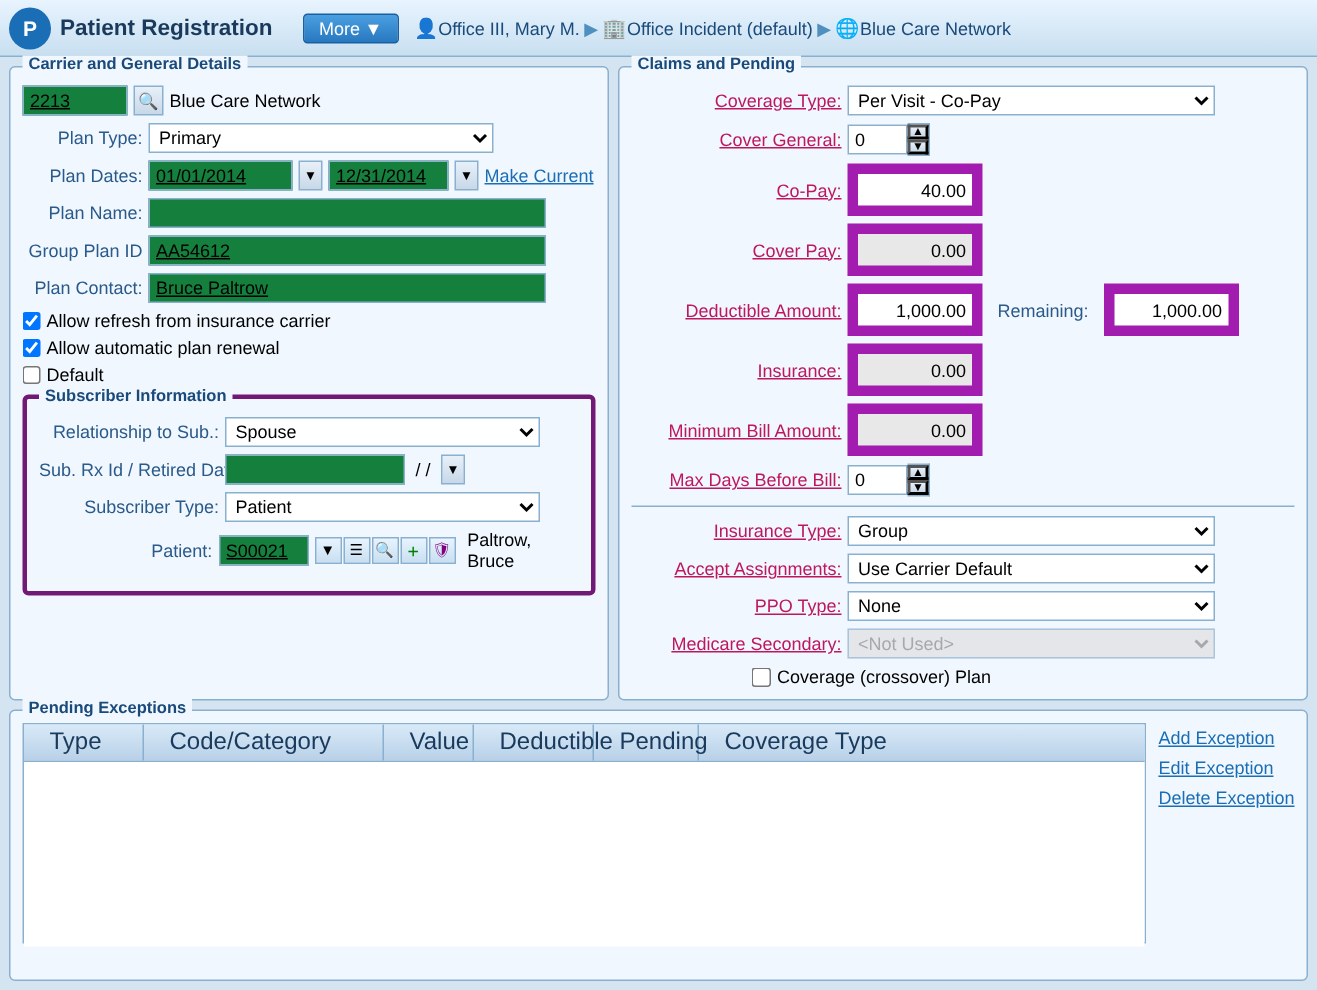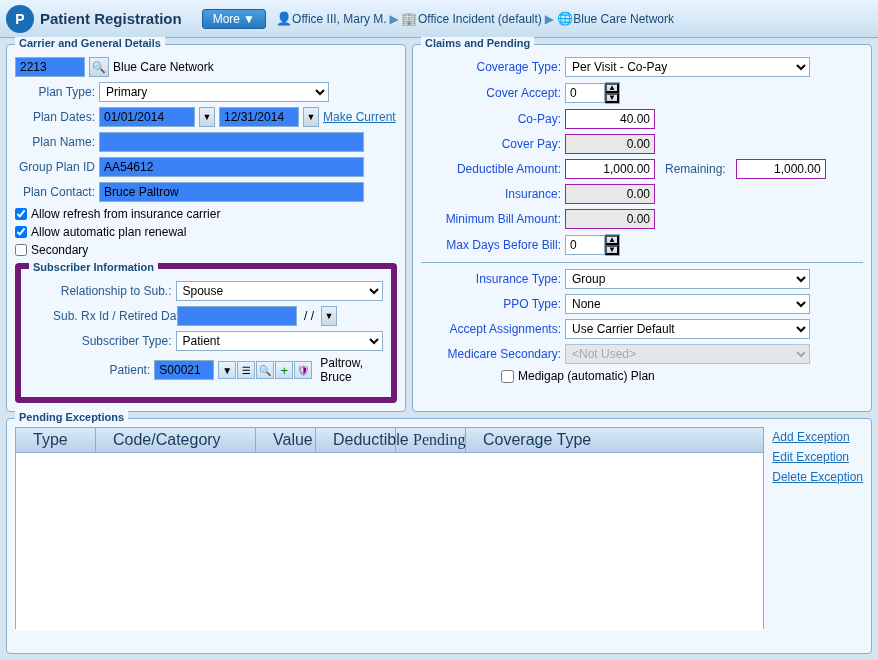--- a/index.html
+++ b/index.html
@@ -116,24 +116,25 @@
       margin-bottom: 5px;
       gap: 4px;
     }
     .form-label {
       color: #2a5a8a;
       text-align: right;
       white-space: nowrap;
     }
     .form-input {
       border: 1px solid #8ab0d0;
-      background: #3b82f6;
+      background: #15803d;
       padding: 2px 4px;
       font-size: 12px;
       height: 20px;
+      text-decoration: underline;
     }
     .form-input:read-only, .form-input.readonly {
       background: #e8e8e8;
     }
     .form-select {
       border: 1px solid #8ab0d0;
       background: white;
       padding: 1px 2px;
       font-size: 12px;
       height: 20px;
@@ -181,46 +182,46 @@
       gap: 4px;
       margin-bottom: 4px;
     }
     .checkbox-row input[type=checkbox] {
       width: 12px;
       height: 12px;
     }
 
     
     .subscriber-panel {
-      border: 6px solid #701a75;
+      border: 3px solid #701a75;
       border-radius: 4px;
       background: #f0f7ff;
       position: relative;
       margin-top: 4px;
-      padding-left: 24px;
     }
 
     
     .claims-row {
       display: flex;
       align-items: center;
       margin-bottom: 5px;
       gap: 4px;
     }
     .claims-label {
-      color: #1d4ed8;
+      color: #be185d;
       text-align: right;
       white-space: nowrap;
+      text-decoration: underline;
     }
     .money-input {
-      border: 1px solid #a21caf;
+      border: 7px solid #a21caf;
       background: #e8e8e8;
       padding: 2px 4px;
       font-size: 12px;
-      height: 20px;
+      height: 35px;
       text-align: right;
     }
     .money-input.white {
       background: white;
     }
 
     
     .spin-wrap {
       display: flex;
       align-items: center;
@@ -416,21 +417,21 @@
         <div class="checkbox-row">
           <input type="checkbox" checked="" style="">
           <span>Allow refresh from insurance carrier</span>
         </div>
         <div class="checkbox-row">
           <input type="checkbox" checked="" style="">
           <span>Allow automatic plan renewal</span>
         </div>
         <div class="checkbox-row">
           <input type="checkbox" style="">
-          <span>Secondary</span>
+          <span>Default</span>
         </div>
 
         <div class="subscriber-panel" style="margin-top:6px;">
           <span class="panel-title">Subscriber Information</span>
           <div class="panel-content">
 
             <div class="form-row">
               <span class="form-label" style="width:120px;">Relationship to Sub.:</span>
               <select class="form-select" style="width:210px;">
                 <option>Spouse</option>
@@ -481,21 +482,21 @@
         <div class="claims-row">
           <span class="claims-label" style="width:140px;">Coverage Type:</span>
           <select class="form-select" style="width:245px;">
             <option>Per Visit - Co-Pay</option>
             <option>Per Year</option>
             <option>Per Episode</option>
           </select>
         </div>
 
         <div class="claims-row">
-          <span class="claims-label" style="width:140px;">Cover Accept:</span>
+          <span class="claims-label" style="width:140px;">Cover General:</span>
           <div class="spin-wrap">
             <input class="spin-input" value="0" style="">
             <div class="spin-btns">
               <button class="spin-btn">▲</button>
               <button class="spin-btn">▼</button>
             </div>
           </div>
         </div>
 
         <div class="claims-row">
@@ -541,64 +542,64 @@
         <div class="claims-row">
           <span class="claims-label" style="width:140px;">Insurance Type:</span>
           <select class="form-select" style="width:245px;">
             <option>Group</option>
             <option>Individual</option>
             <option>Other</option>
           </select>
         </div>
 
         <div class="claims-row">
+          <span class="claims-label" style="width:140px;">Accept Assignments:</span>
+          <select class="form-select" style="width:245px;">
+            <option>Use Carrier Default</option>
+            <option>Yes</option>
+            <option>No</option>
+          </select>
+        </div>
+
+        <div class="claims-row">
           <span class="claims-label" style="width:140px;">PPO Type:</span>
           <select class="form-select" style="width:245px;">
             <option>None</option>
             <option>In Network</option>
             <option>Out of Network</option>
           </select>
         </div>
 
         <div class="claims-row">
-          <span class="claims-label" style="width:140px;">Accept Assignments:</span>
-          <select class="form-select" style="width:245px;">
-            <option>Use Carrier Default</option>
-            <option>Yes</option>
-            <option>No</option>
-          </select>
-        </div>
-
-        <div class="claims-row">
           <span class="claims-label" style="width:140px;">Medicare Secondary:</span>
           <select class="form-select disabled" style="width:245px;" disabled="">
             <option>&lt;Not Used&gt;</option>
           </select>
         </div>
 
         <div class="medigap-row">
           <input type="checkbox" style="">
-          <span>Medigap (automatic) Plan</span>
+          <span>Coverage (crossover) Plan</span>
         </div>
 
       </div>
     </div>
   </div>
 
   <div class="pending-panel">
     <span class="panel-title">Pending Exceptions</span>
     <div class="pending-content">
 
       <div class="exceptions-table">
         <div class="exceptions-header">
           <div class="exc-col" style="width:80px;">Type</div>
           <div class="exc-col" style="width:160px;">Code/Category</div>
           <div class="exc-col" style="width:60px;">Value</div>
           <div class="exc-col" style="width:80px;">Deductible</div>
-          <div class="exc-col" style="width:70px;font-family:Liberation Serif, serif;">Pending</div>
+          <div class="exc-col" style="width:70px;">Pending</div>
           <div class="exc-col" style="flex:1;">Coverage Type</div>
         </div>
         <div class="exc-body"></div>
       </div>
 
       <div class="exceptions-actions">
         <button class="exc-action-btn">Add Exception</button>
         <button class="exc-action-btn">Edit Exception</button>
         <button class="exc-action-btn">Delete Exception</button>
       </div>

